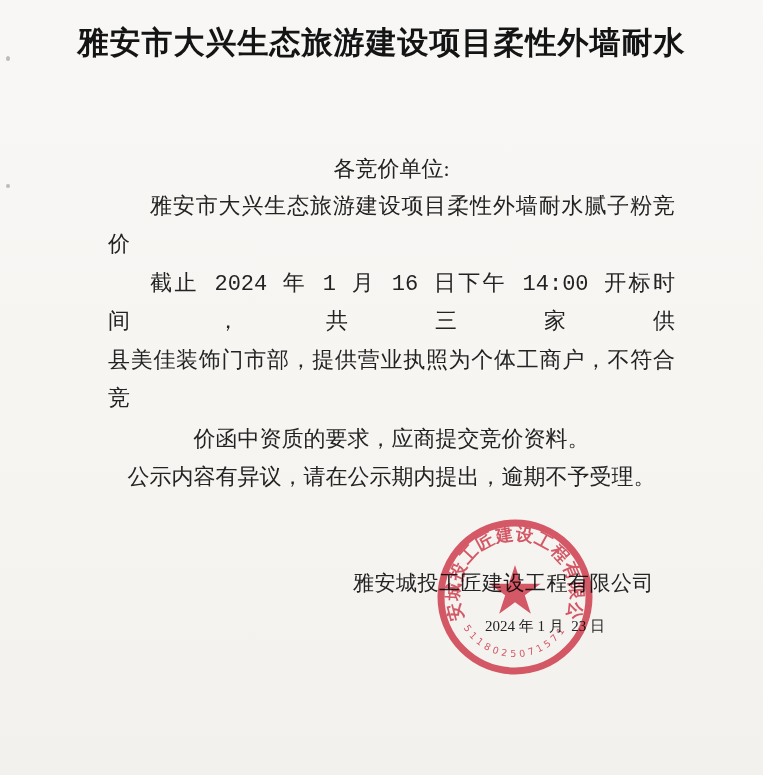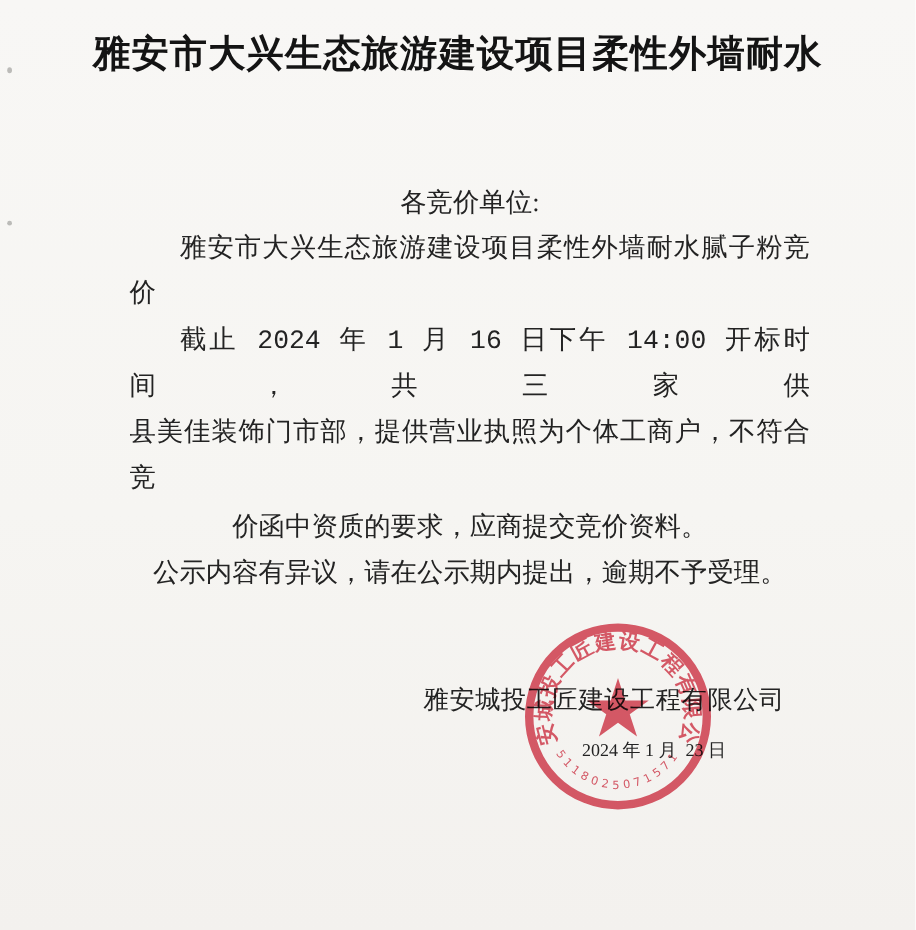--- a/index.html
+++ b/index.html
@@ -11,21 +11,21 @@
     font-family:"Liberation Serif","DejaVu Serif",serif;
     color:#1f1f1f;
   }
   .speck{position:absolute;background:#8a8a86;border-radius:50%;opacity:.55;}
   .speck.s1{left:6px;top:56px;width:4px;height:5px;}
   .speck.s2{left:6px;top:184px;width:4px;height:4px;}
 
   .doc-title{
     position:absolute;left:0;top:20px;width:763px;
     text-align:center;
-    font-family:Liberation Sans, sans-serif;
+    font-family:Liberation Mono, monospace;
     font-weight:700;
     font-size:31px;
     line-height:49px;
     color:#141414;
     letter-spacing:1px;
   }
 
   .body-text{
     position:absolute;left:108px;top:150px;width:567px;
     font-size:22px;

